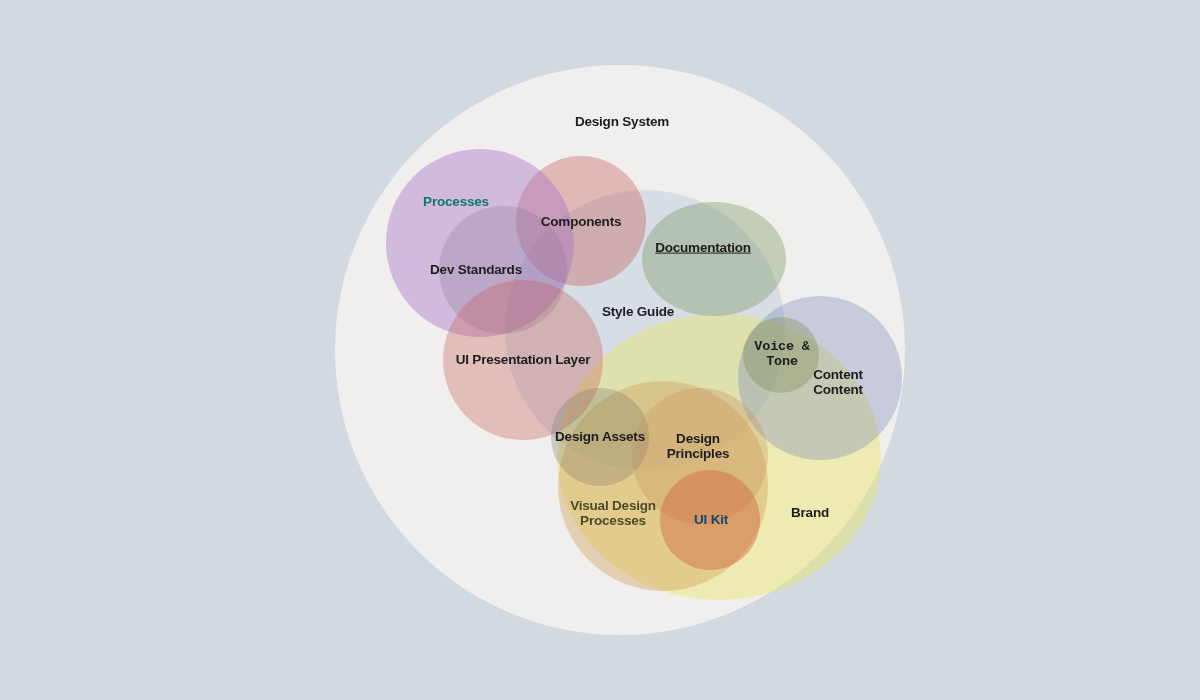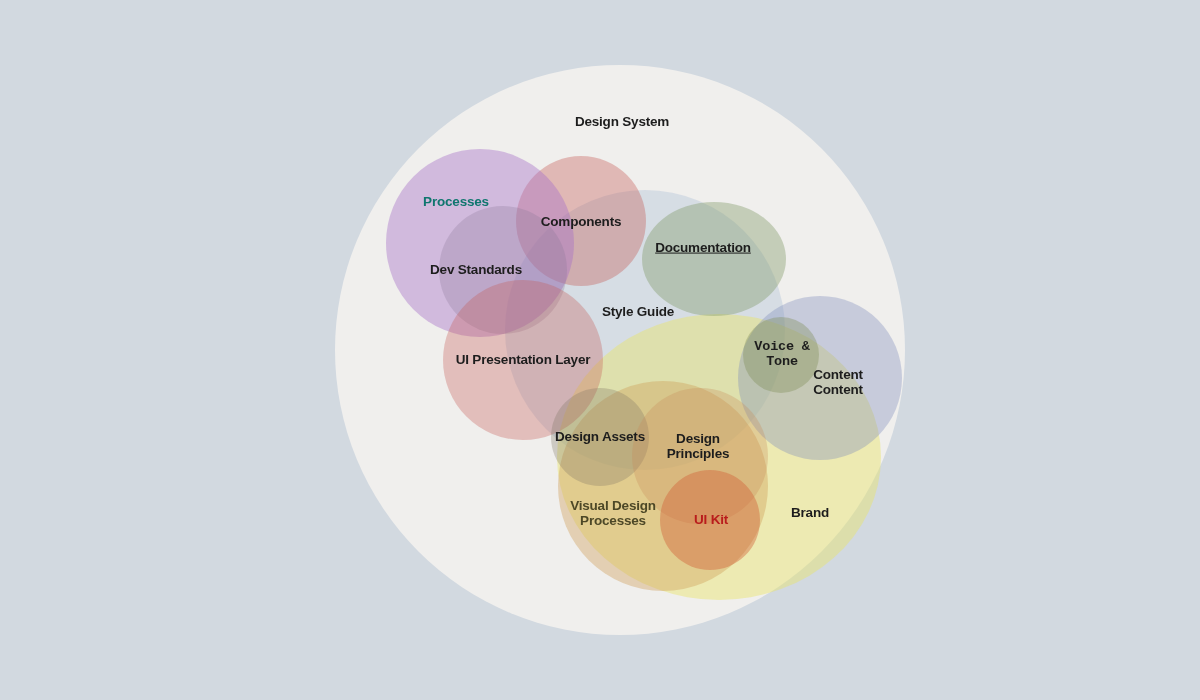--- a/index.html
+++ b/index.html
@@ -89,16 +89,16 @@
       <div>Visual Design</div>
       <div>Processes</div>
     </div>
     <div class="set-label" style="left: 580px; top: 437px; color: rgb(29, 29, 29); z-index: 100;">
       <div>Design Assets</div>
     </div>
     <div class="set-label" style="left: 678px; top: 447px; color: rgb(29, 29, 29); z-index: 100; text-align: center;">
       <div>Design</div>
       <div>Principles</div>
     </div>
-    <div class="set-label" style="left: 691px; top: 520px; color: #b91c1c; z-index: 100;">
+    <div class="set-label" style="left: 691px; top: 520px; color: #0c4a6e; z-index: 100;">
       <div>UI Kit</div>
     </div>
   </div>
 
 </body></html>

